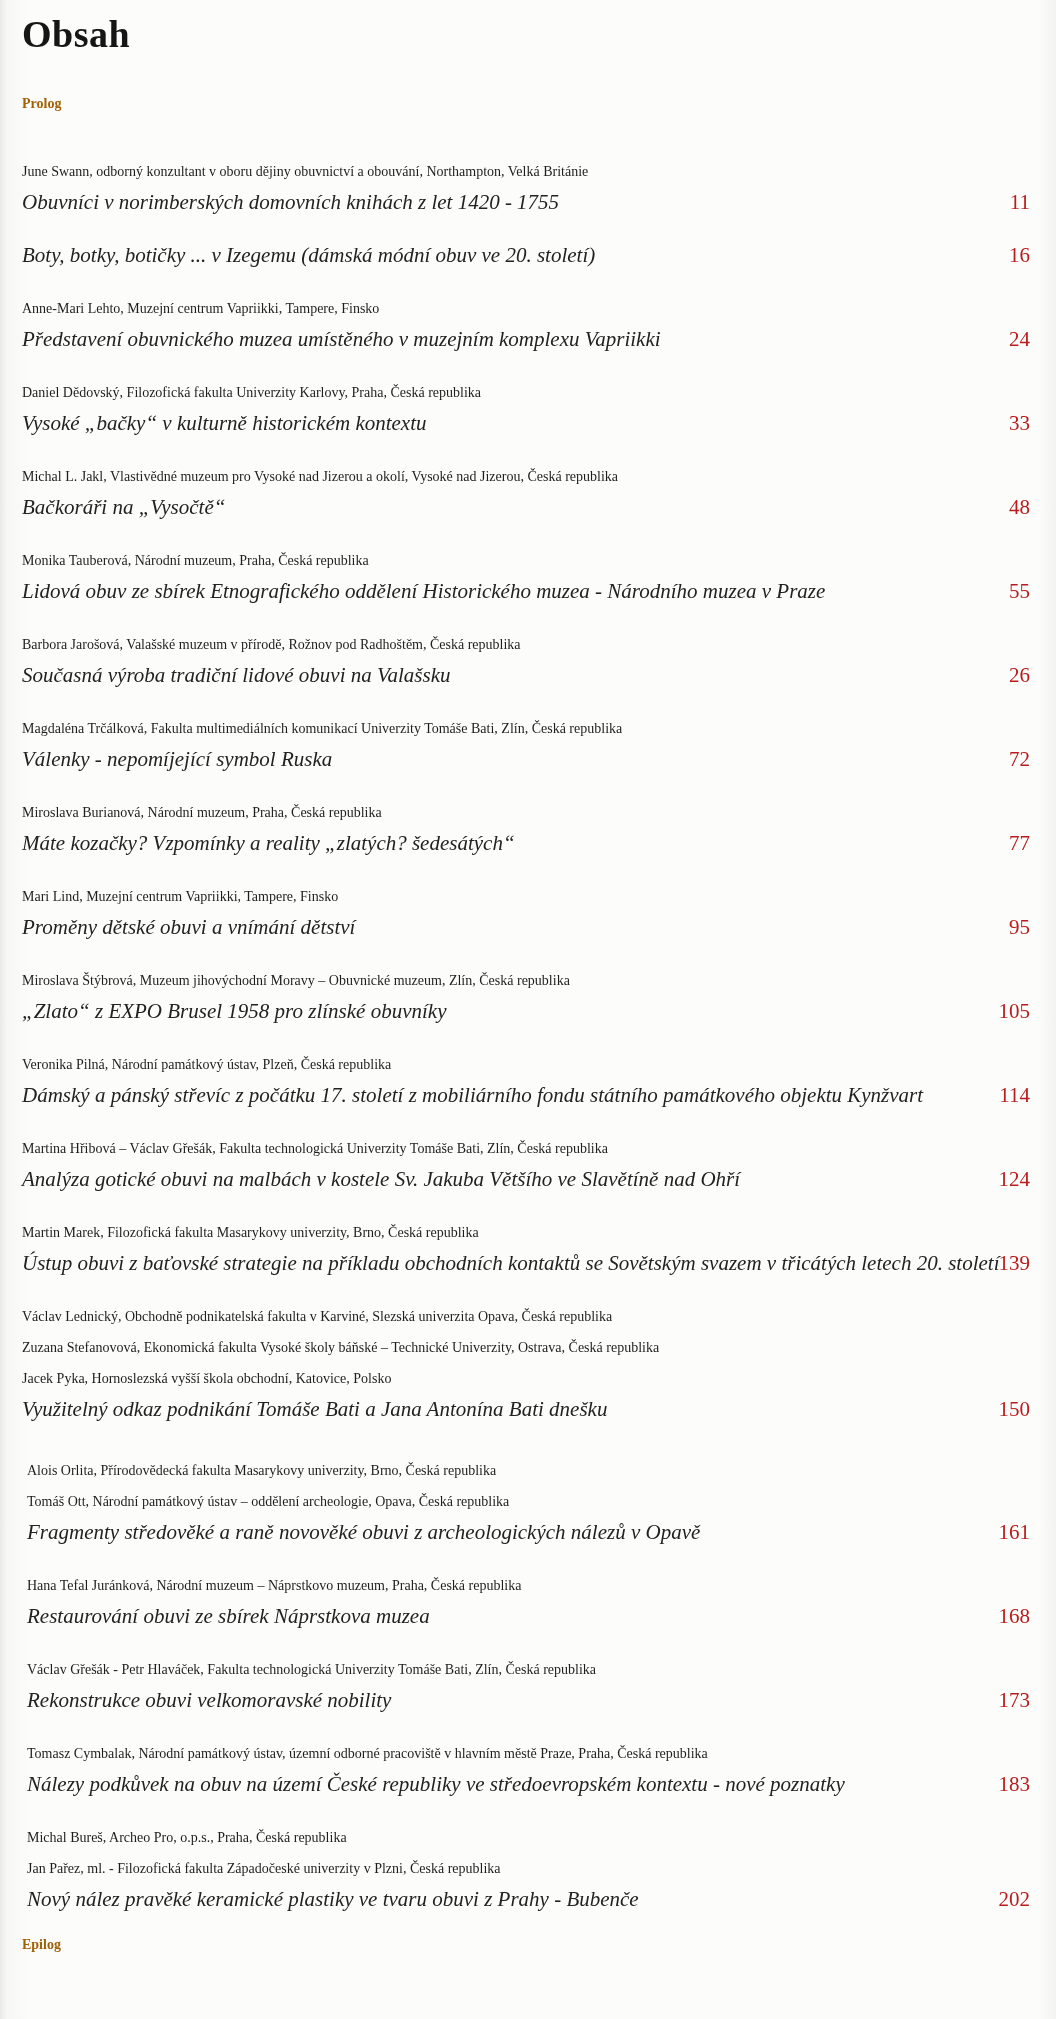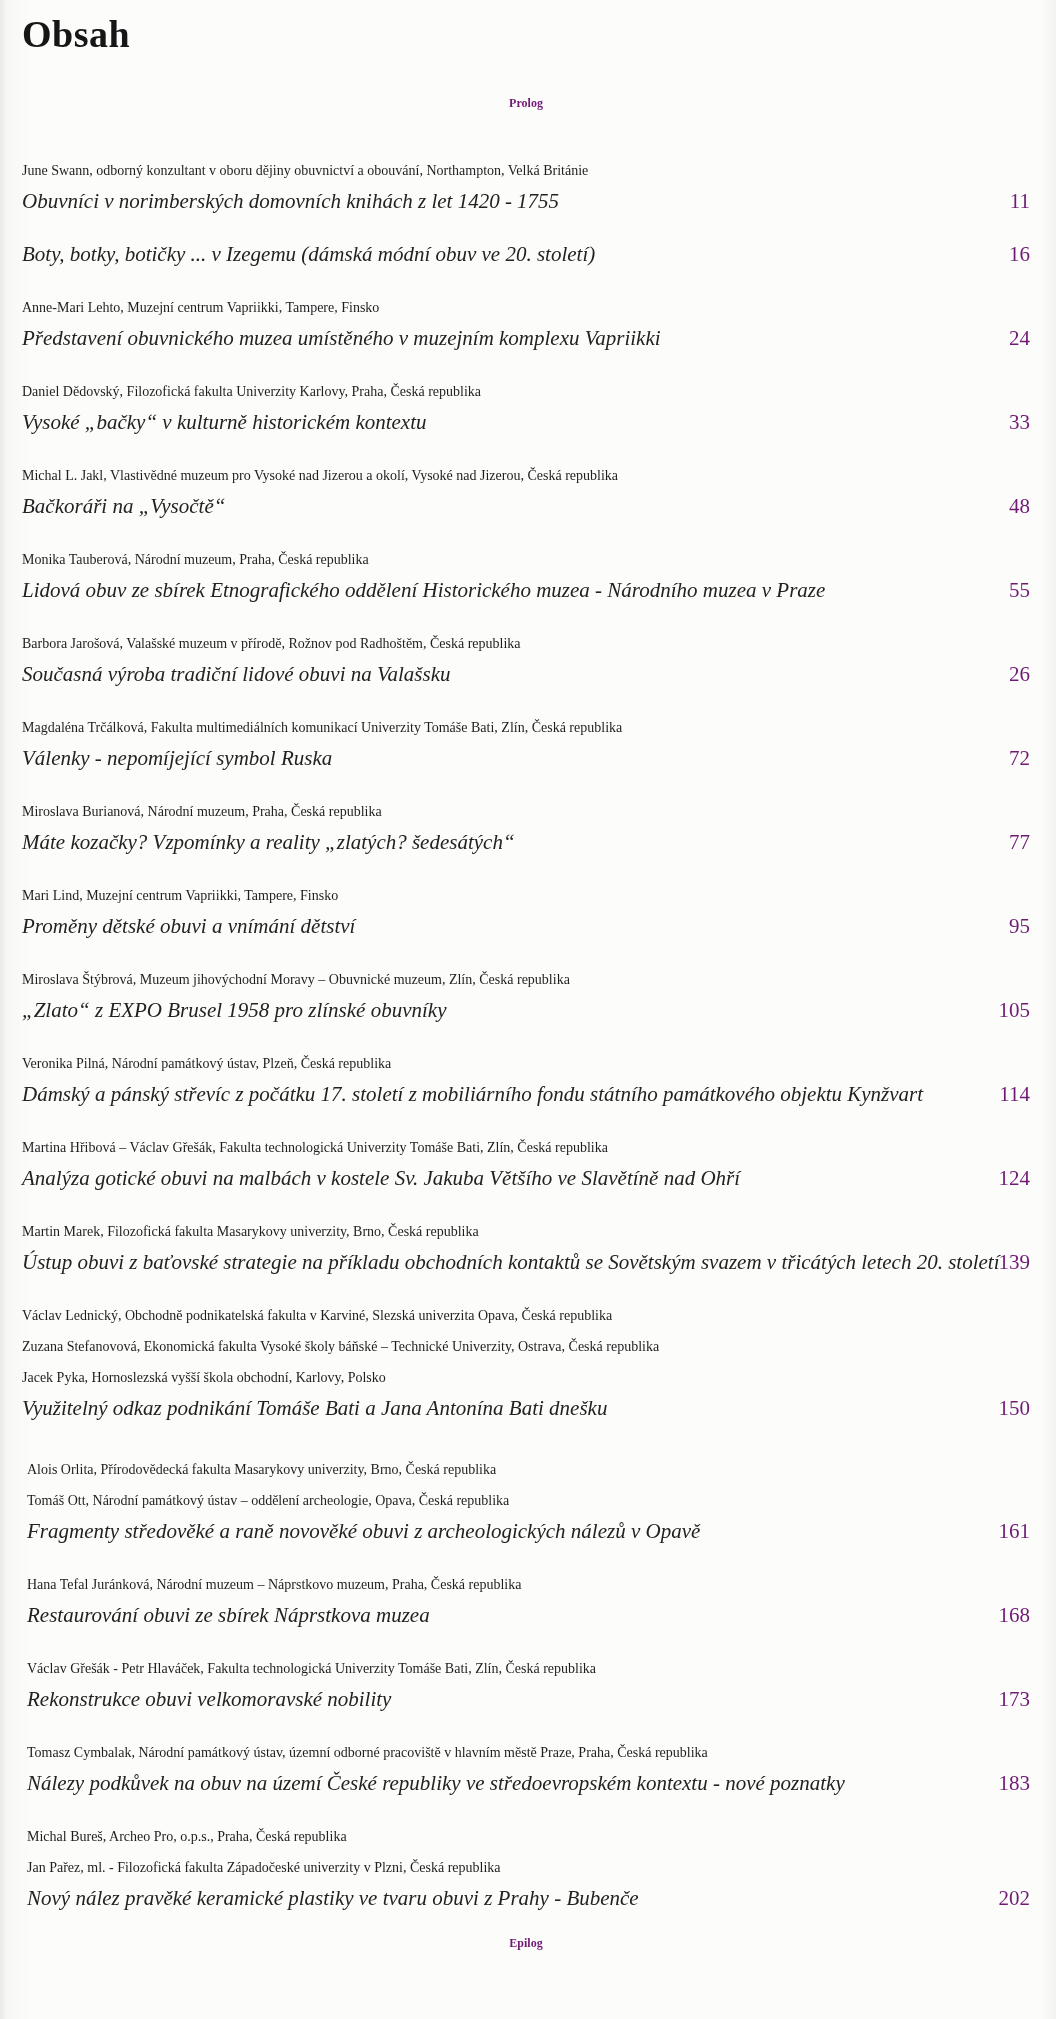--- a/index.html
+++ b/index.html
@@ -20,24 +20,23 @@
     width: 1056px;
   }
   .doc-title {
     font-size: 38px;
     font-weight: bold;
     letter-spacing: 0.5px;
     margin: 0 0 40px 0;
     color: #161616;
   }
   .section-heading {
-    font-size: 12px;
+    font-size: 14px;
     font-weight: bold;
-    color: #701a75;
-    text-align: center;
+    color: #a16207;
   }
   .section-heading.prolog {
     margin: 0 0 44px 0;
   }
   .section-heading.epilog {
     margin: 14px 0 8px 0;
   }
   .entries {
     width: 100%;
   }
@@ -65,21 +64,21 @@
   .etitle {
     font-style: italic;
     white-space: nowrap;
     color: #222222;
   }
   .pagenum {
     position: absolute;
     right: 0;
     top: 0;
     font-style: normal;
-    color: #701a75;
+    color: #b91c1c;
   }
 </style>
 </head>
 <body>
 
 <div class="page">
   <h1 class="doc-title">Obsah</h1>
 
   <div class="section-heading prolog">Prolog</div>
 
@@ -218,21 +217,21 @@
     <div class="titleline">
       <span class="etitle">Ústup obuvi z baťovské strategie na příkladu obchodních kontaktů se Sovětským svazem v třicátých letech 20. století</span>
       <span class="pagenum">139</span>
     </div>
   </div>
 
   <div class="entry">
     <div class="authors">
           <div class="author">Václav Lednický, Obchodně podnikatelská fakulta v Karviné, Slezská univerzita Opava, Česká republika</div>
           <div class="author">Zuzana Stefanovová, Ekonomická fakulta Vysoké školy báňské – Technické Univerzity, Ostrava, Česká republika</div>
-          <div class="author">Jacek Pyka, Hornoslezská vyšší škola obchodní, Karlovy, Polsko</div>
+          <div class="author">Jacek Pyka, Hornoslezská vyšší škola obchodní, Katovice, Polsko</div>
         </div>
     <div class="titleline">
       <span class="etitle">Využitelný odkaz podnikání Tomáše Bati a Jana Antonína Bati dnešku</span>
       <span class="pagenum">150</span>
     </div>
   </div>
 
   <div class="entry extra-gap group2">
     <div class="authors">
           <div class="author">Alois Orlita, Přírodovědecká fakulta Masarykovy univerzity, Brno, Česká republika</div>

